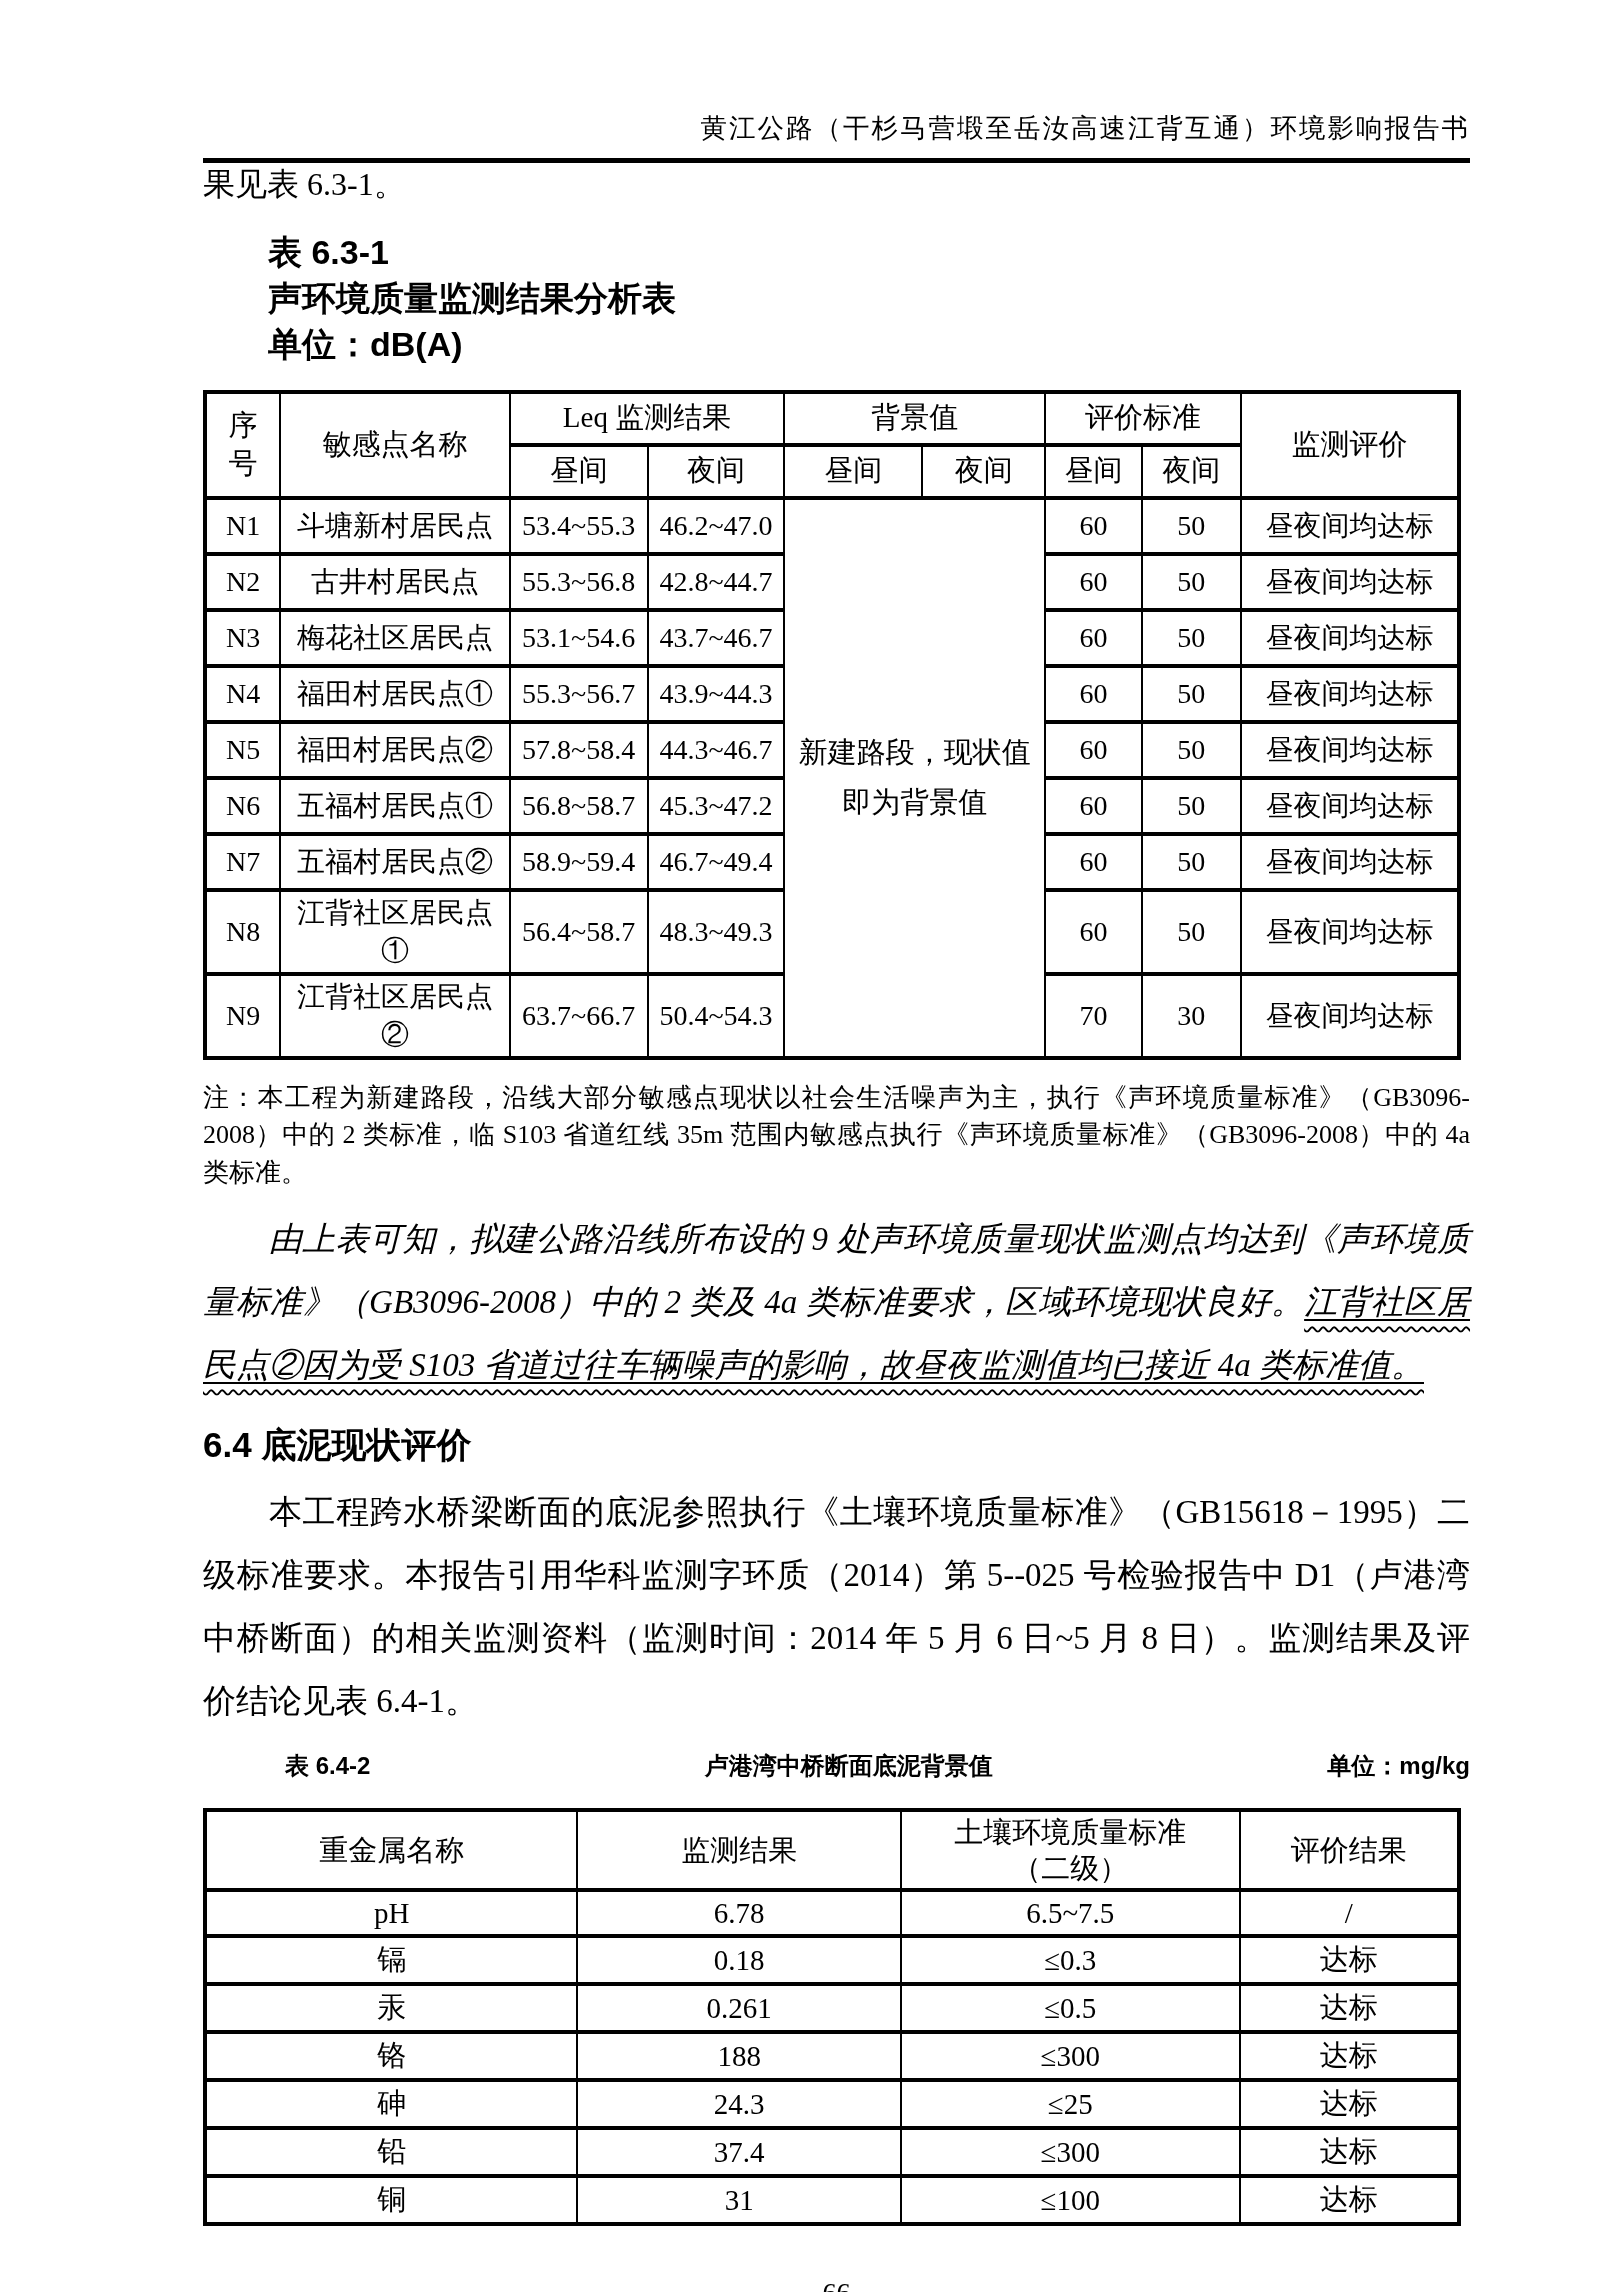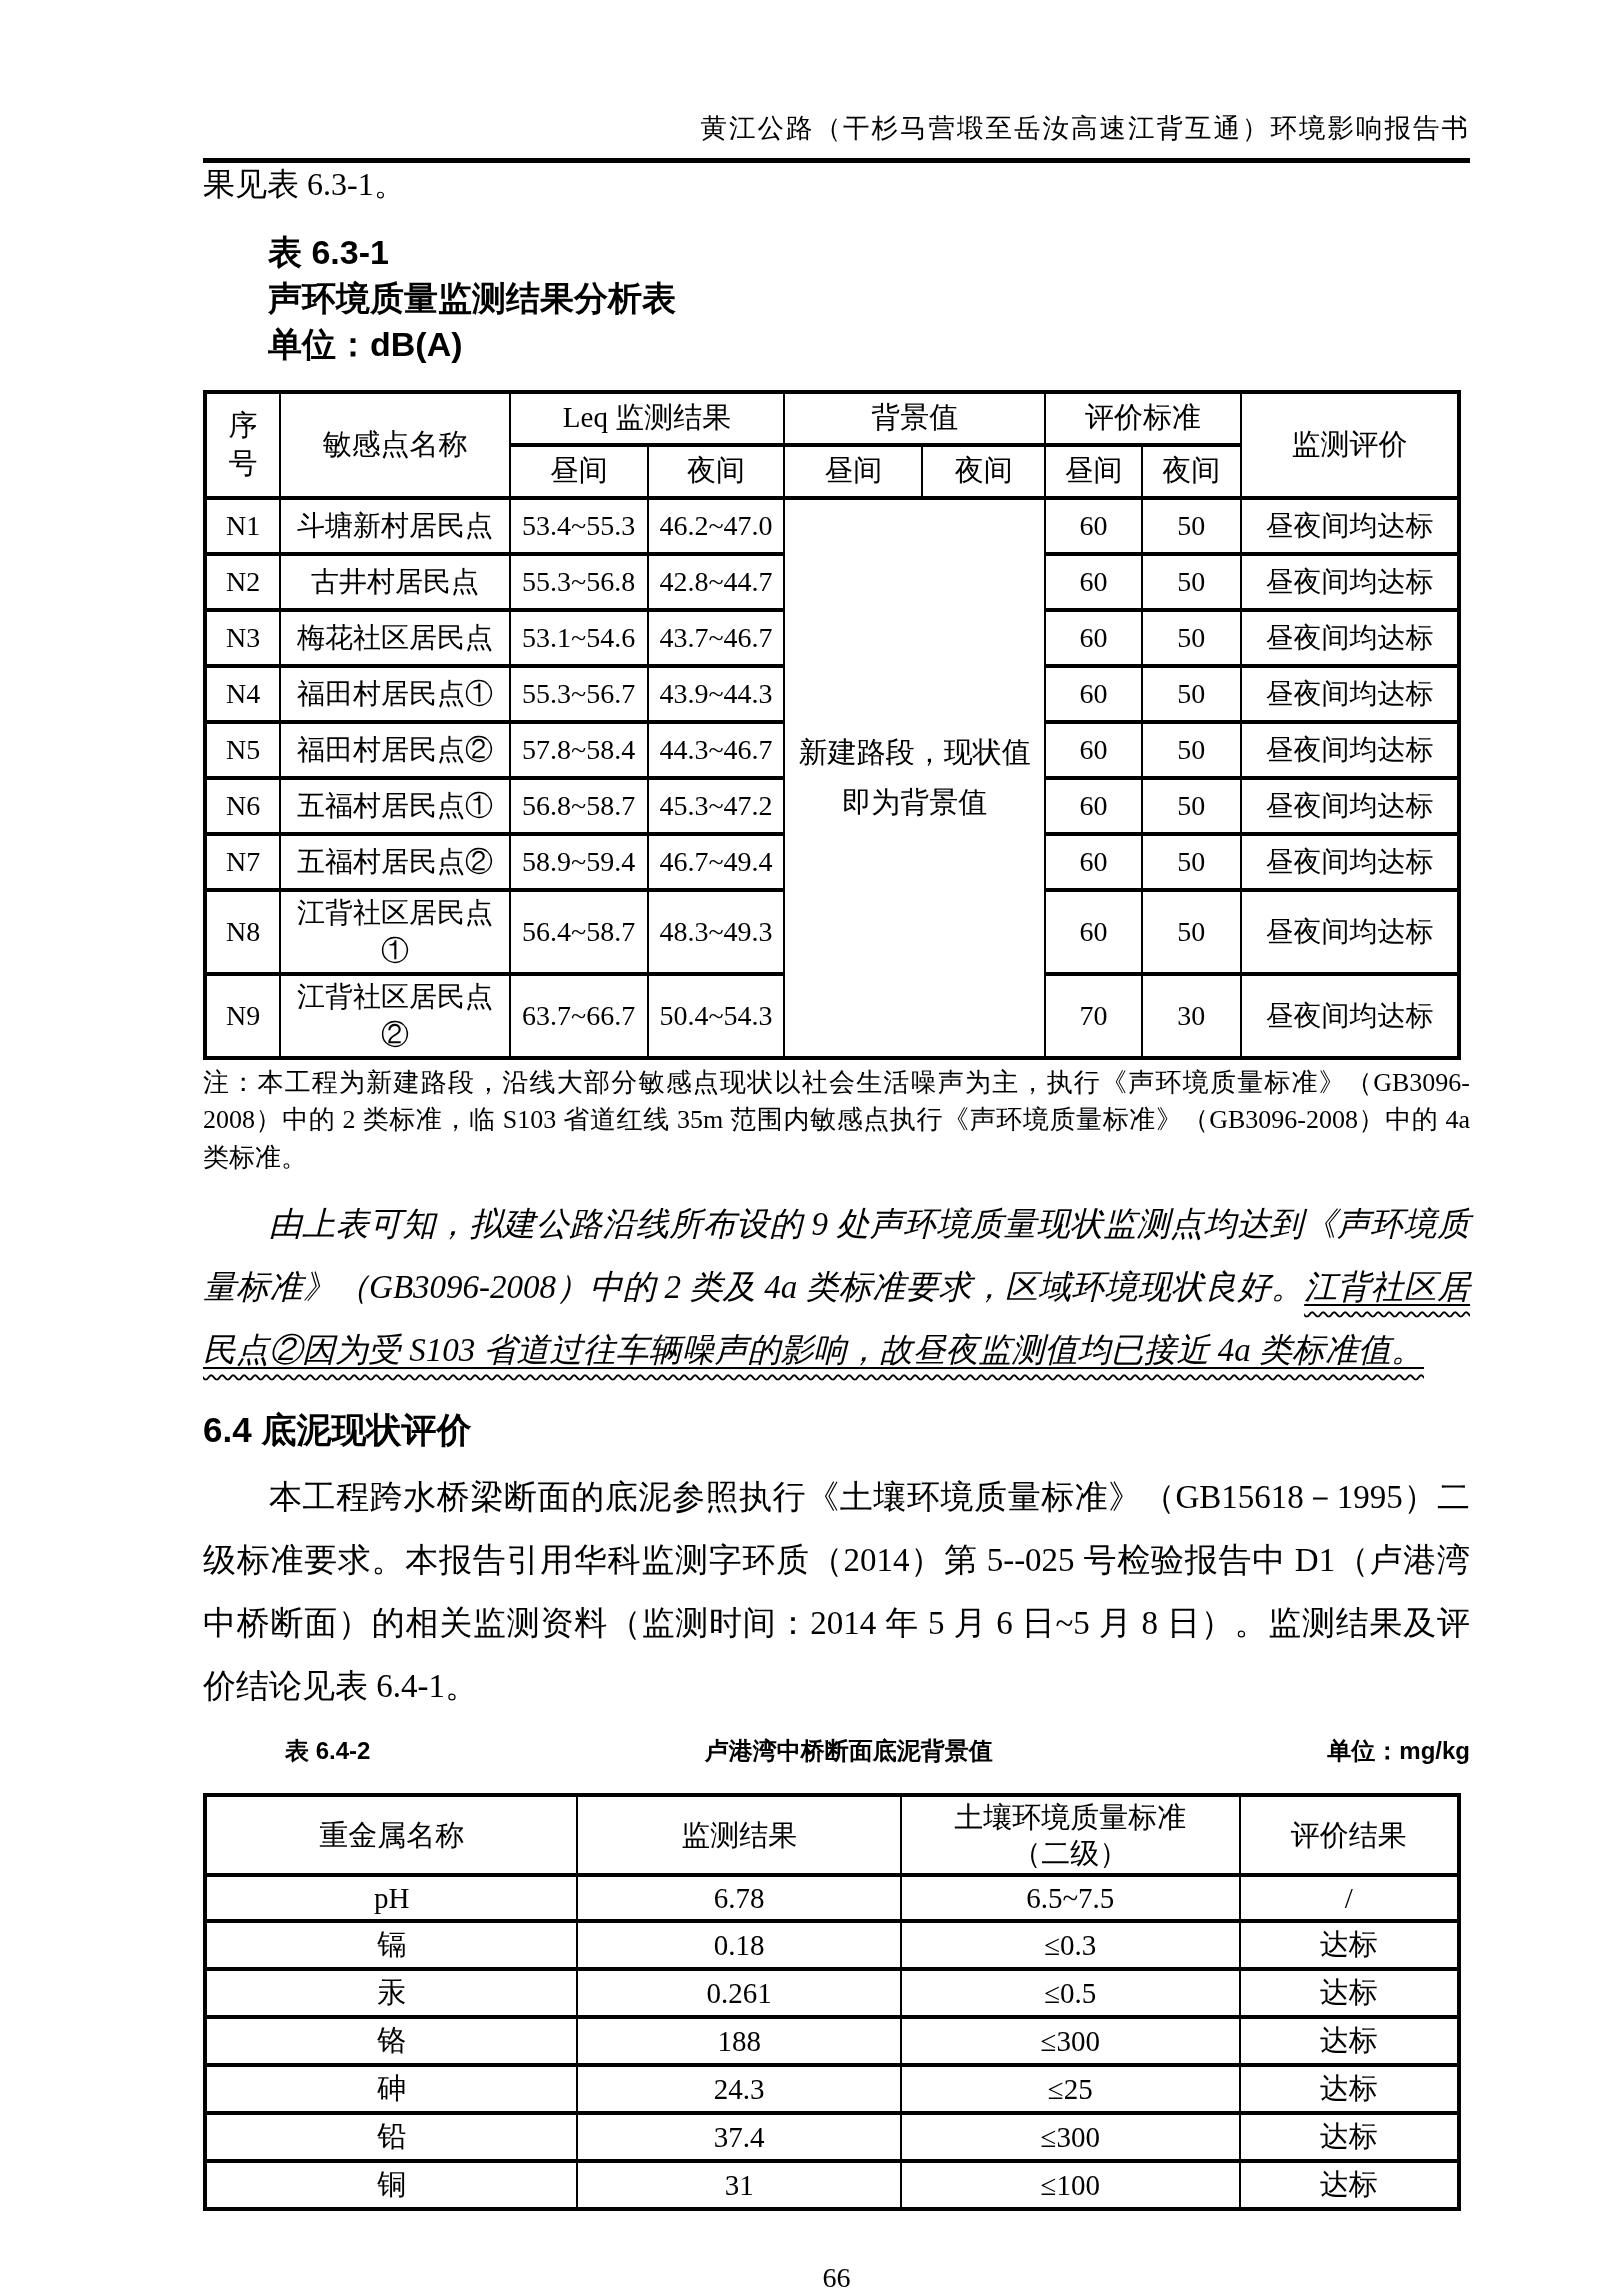--- a/index.html
+++ b/index.html
@@ -24,21 +24,21 @@
     border-left: 2.9px solid #000; border-right: 2.9px solid #000;
     border-top: 4.9px solid #000; border-bottom: 4.9px solid #000;
     font-weight: normal; padding: 2px 3.9px; vertical-align: middle;
   }
   .noise-table { border: 4.9px solid #000; }
   .noise-table thead th { font-size: 29px; height: 53px; }
   .noise-table tbody td { height: 56px; }
   .seq-head { white-space: pre-line; line-height: 1.3; }
   .bg-merged { font-size: 29px; line-height: 1.7; }
 
-  .table-note { font-size: 26px; line-height: 1.45; text-align: justify; margin-top: 4px; }
+  .table-note { font-size: 26px; line-height: 1.45; text-align: justify; margin-top: 19px; }
 
   .para { font-size: 33px; line-height: 63px; text-align: justify; text-indent: 2em; }
   .para-analysis { margin-top: 15.7px; font-style: italic; }
   .para-sediment { margin-top: 11.8px; }
 
   .uw-wavy { text-decoration: underline; text-decoration-style: wavy; text-decoration-thickness: 2px; text-underline-offset: 12.7px; }
   .uw-solid { text-decoration: underline; text-decoration-style: solid; text-decoration-thickness: 2px; text-underline-offset: 5.9px; }
 
   .section-heading { margin-top: 25.5px; font-weight: bold; font-size: 35px; }
 

